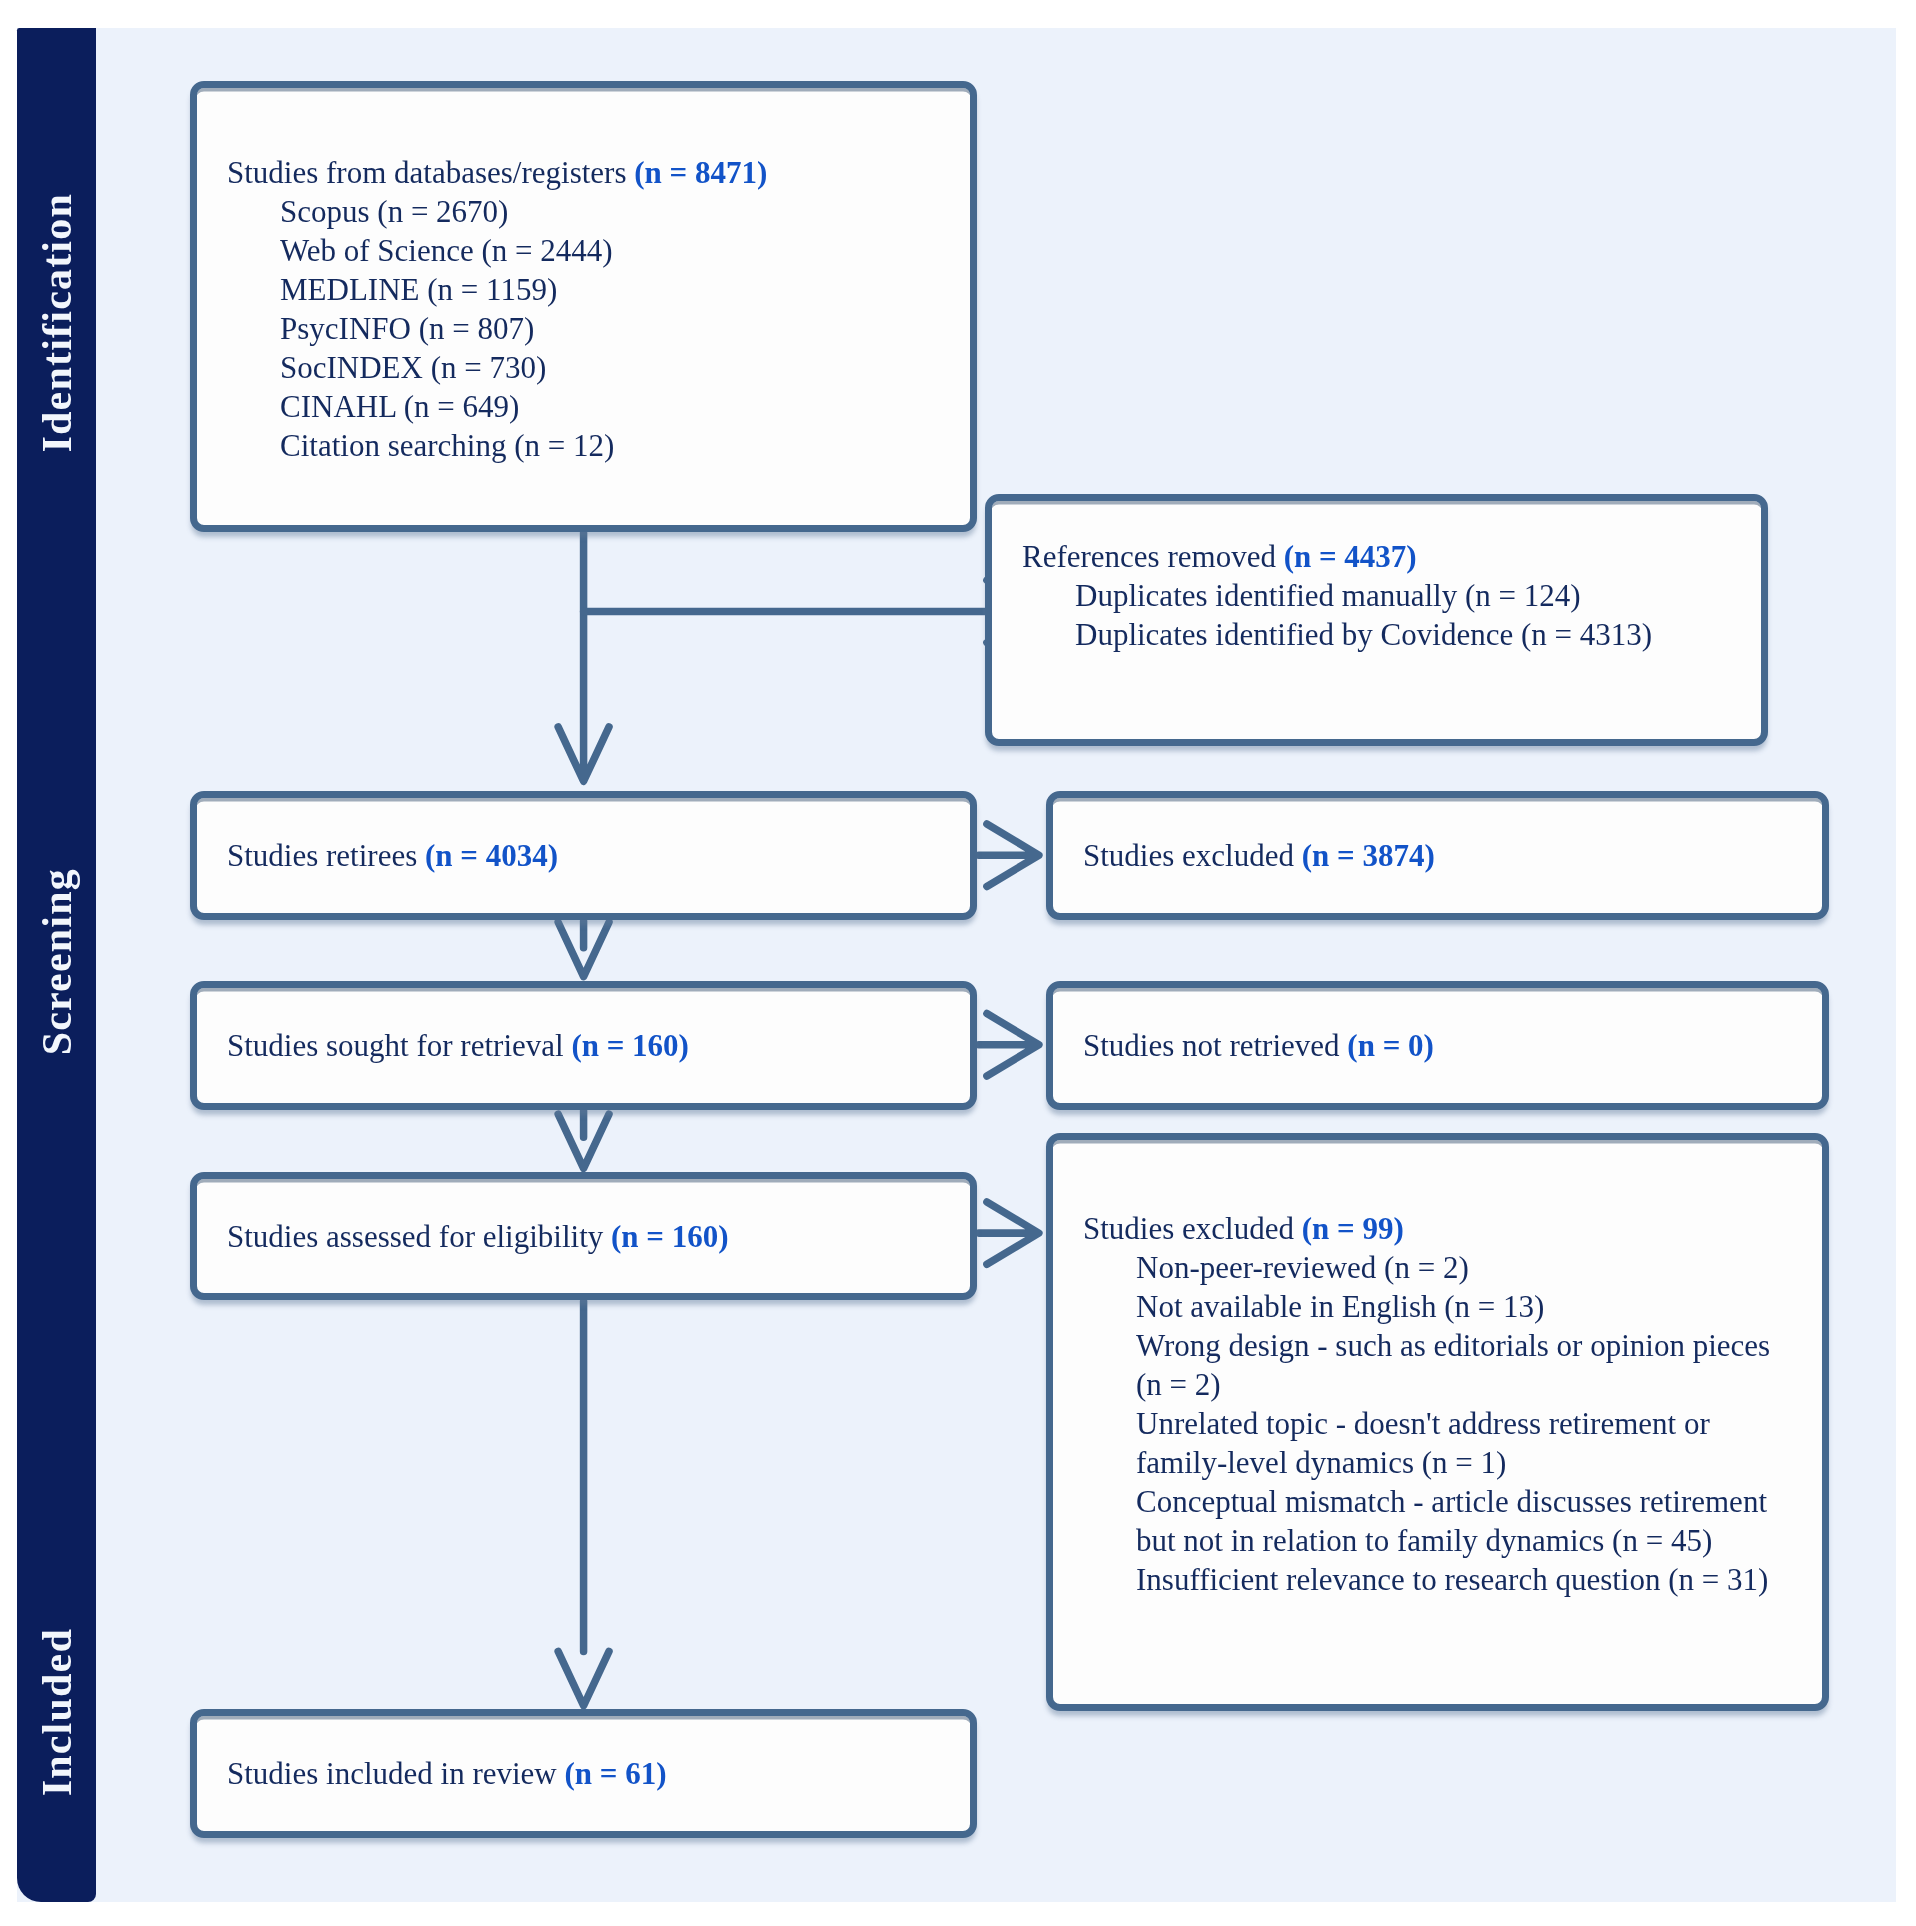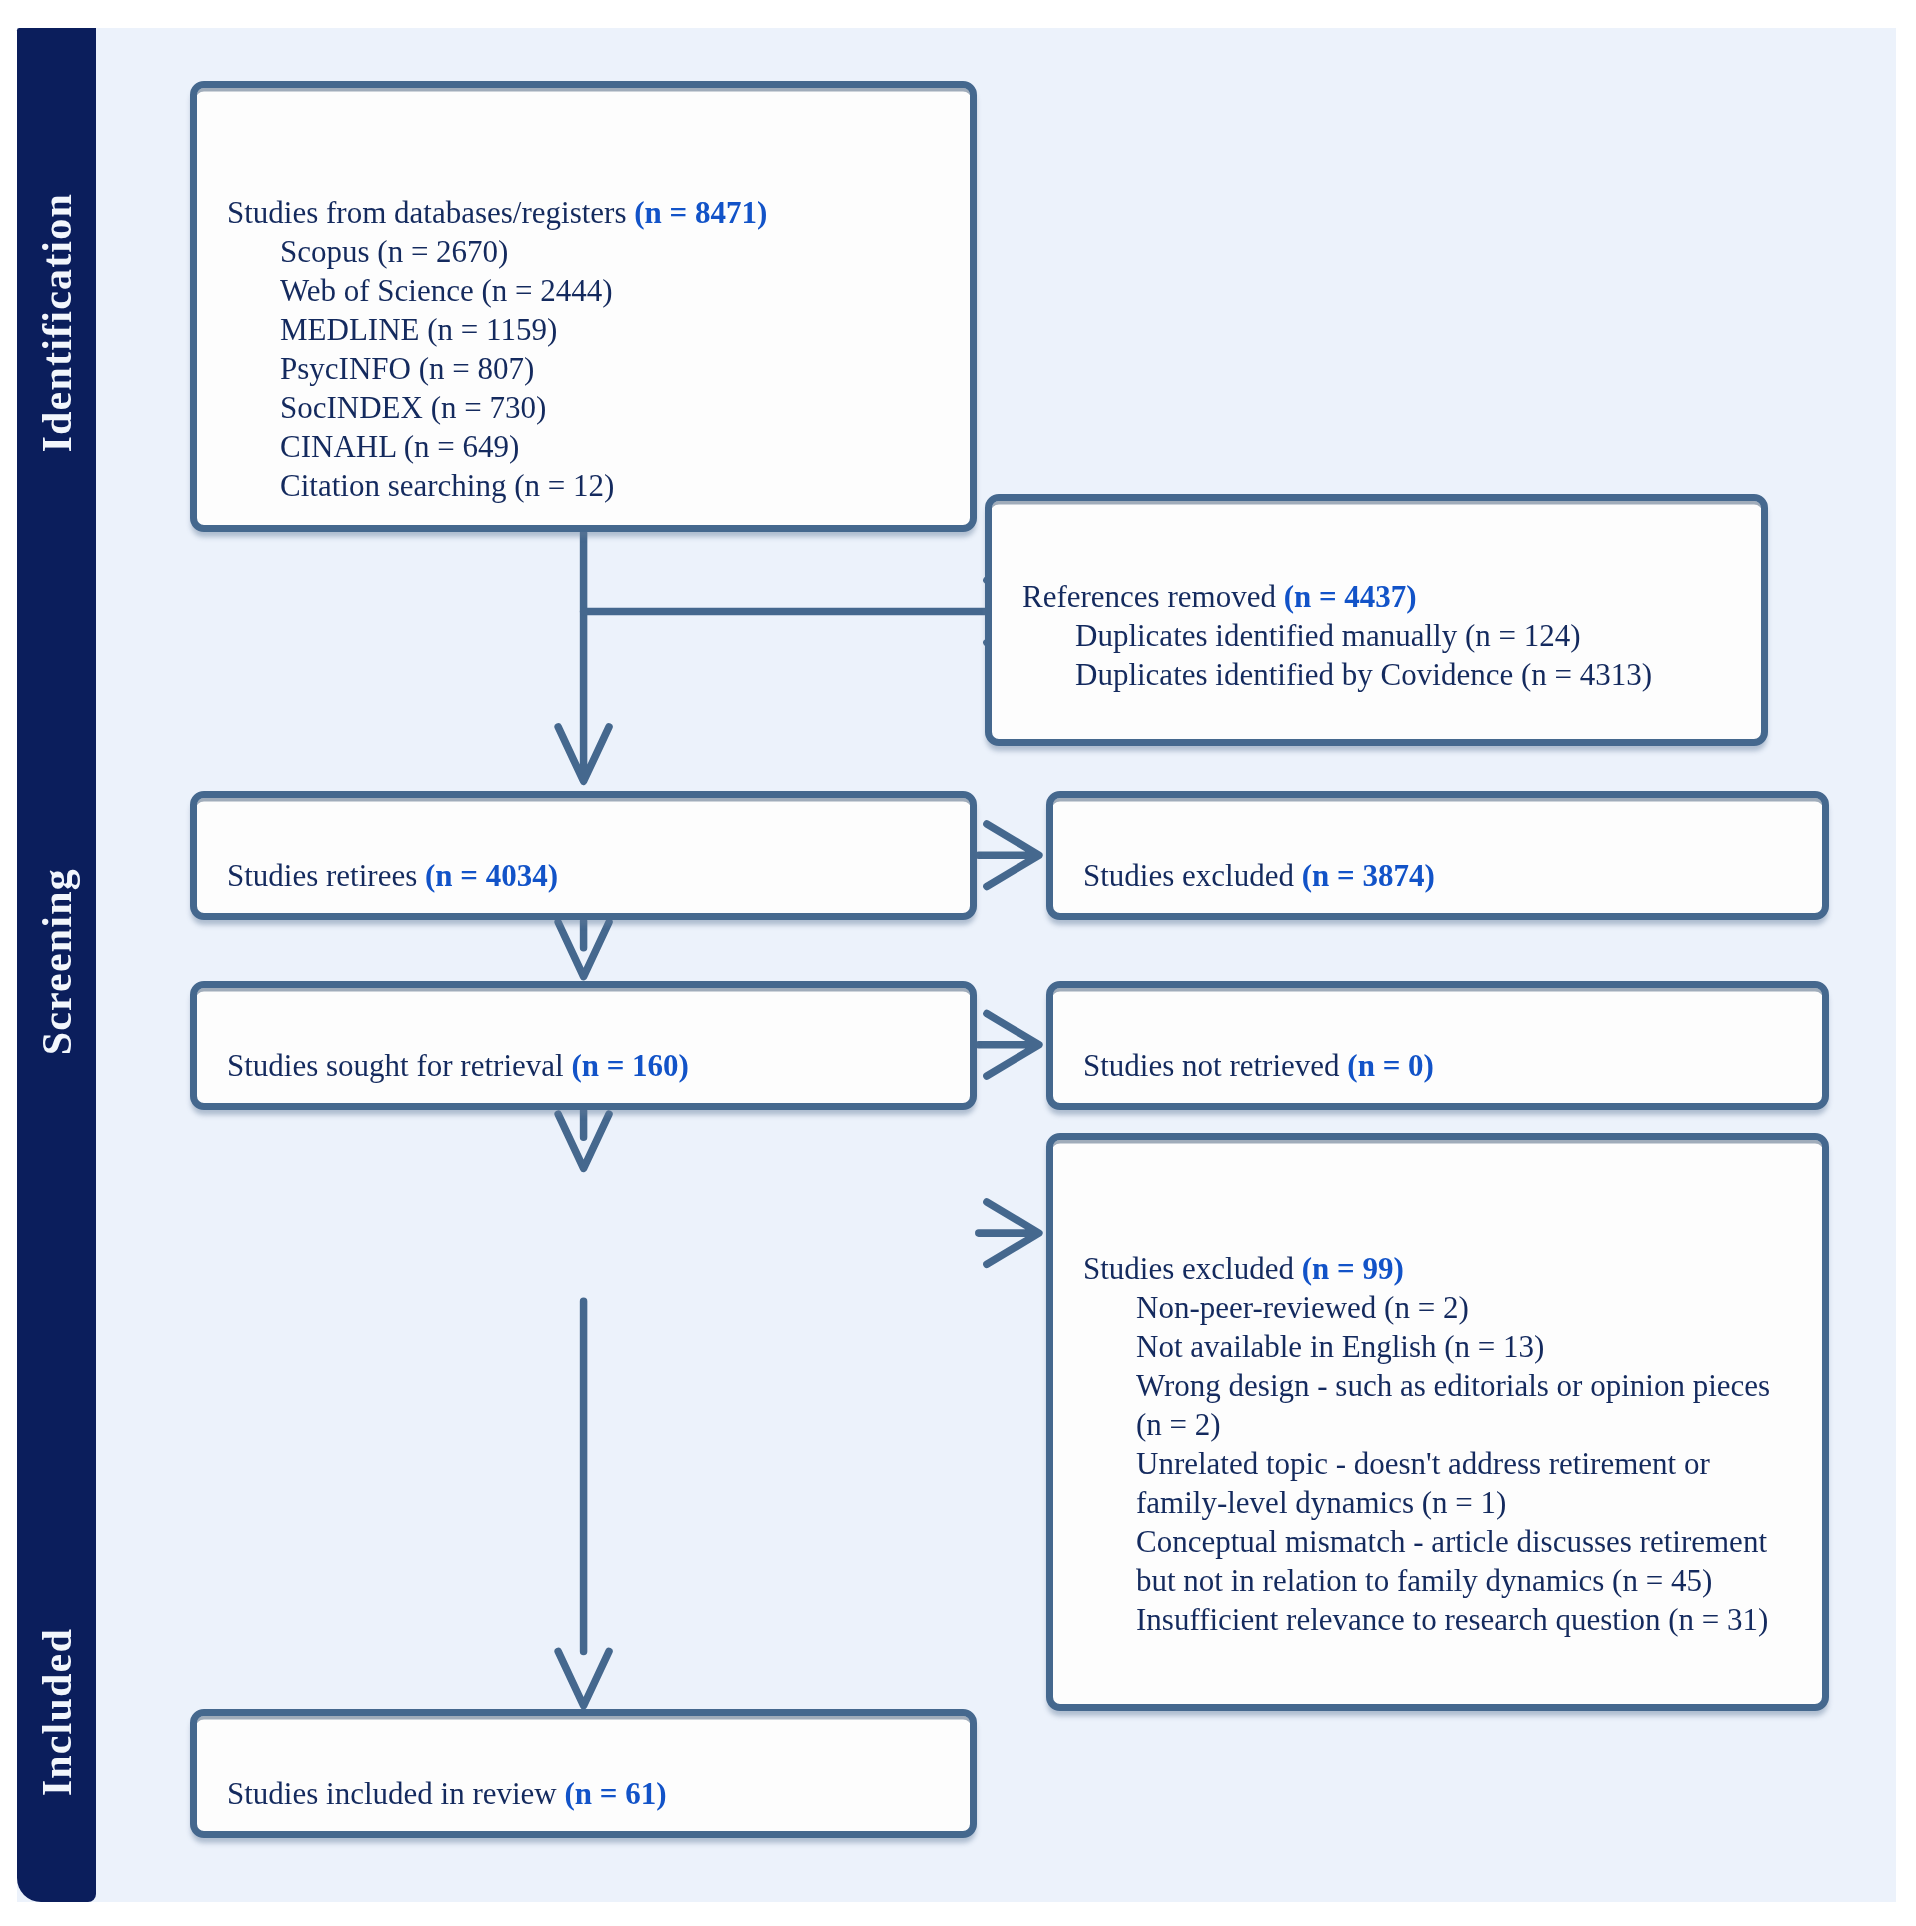--- a/index.html
+++ b/index.html
@@ -13,21 +13,21 @@
   .stage-label{writing-mode:vertical-rl;transform:rotate(180deg);color:#f2f6fc;font-weight:bold;
                font-size:42px;letter-spacing:1.2px;white-space:nowrap;}
   .arrows{position:absolute;left:0;top:0;pointer-events:none;}
   .box{position:absolute;background:#fdfdfd;border:7.5px solid #45688e;border-radius:14px;
        box-sizing:border-box;font-size:31px;line-height:39px;overflow:hidden;
        box-shadow:0 5.8px 5.8px -1.2px rgba(100,125,155,0.45), inset 0 4.6px 0 -1.2px rgba(47,74,104,0.45);}
   .box-center{display:flex;align-items:center;padding-left:30px;padding-right:17.3px;}
   .pad-ident{padding:65px 21px 0 30px;}
   .pad-ref{padding:36px 21px 0 30px;}
   .pad-elig{padding:69px 23px 0 30px;}
-  .title{white-space:nowrap;margin-top:40px;}
+  .title{white-space:nowrap;}
   .count{color:#1253c8;font-weight:bold;}
   .items .item{margin-left:53px;}
 </style>
 </head>
 <body>
 
 <div class="stage">
 
   <div class="panel"></div>
 
@@ -104,20 +104,26 @@
     </div>
   </div>
 
   <div class="box box-center" style="left:1046px;top:981px;width:783px;height:129px;text-align:center;">
     <div class="title">
       <span>Studies not retrieved</span>
       <span class="count">(n = 0)</span>
     </div>
   </div>
 
+  <div class="box box-center" style="left:190px;top:1172px;width:787px;height:128px;">
+    <div class="title">
+      <span>Studies assessed for eligibility</span>
+      <span class="count">(n = 160)</span>
+    </div>
+  </div>
 
   <div class="box pad-elig" style="left:1046px;top:1133px;width:783px;height:578px;">
     <div class="title">
       <span>Studies excluded</span>
       <span class="count">(n = 99)</span>
     </div>
     <div class="items">
       <div class="item">Non-peer-reviewed (n = 2)</div>
       <div class="item">Not available in English (n = 13)</div>
       <div class="item">Wrong design - such as editorials or opinion pieces (n = 2)</div>

